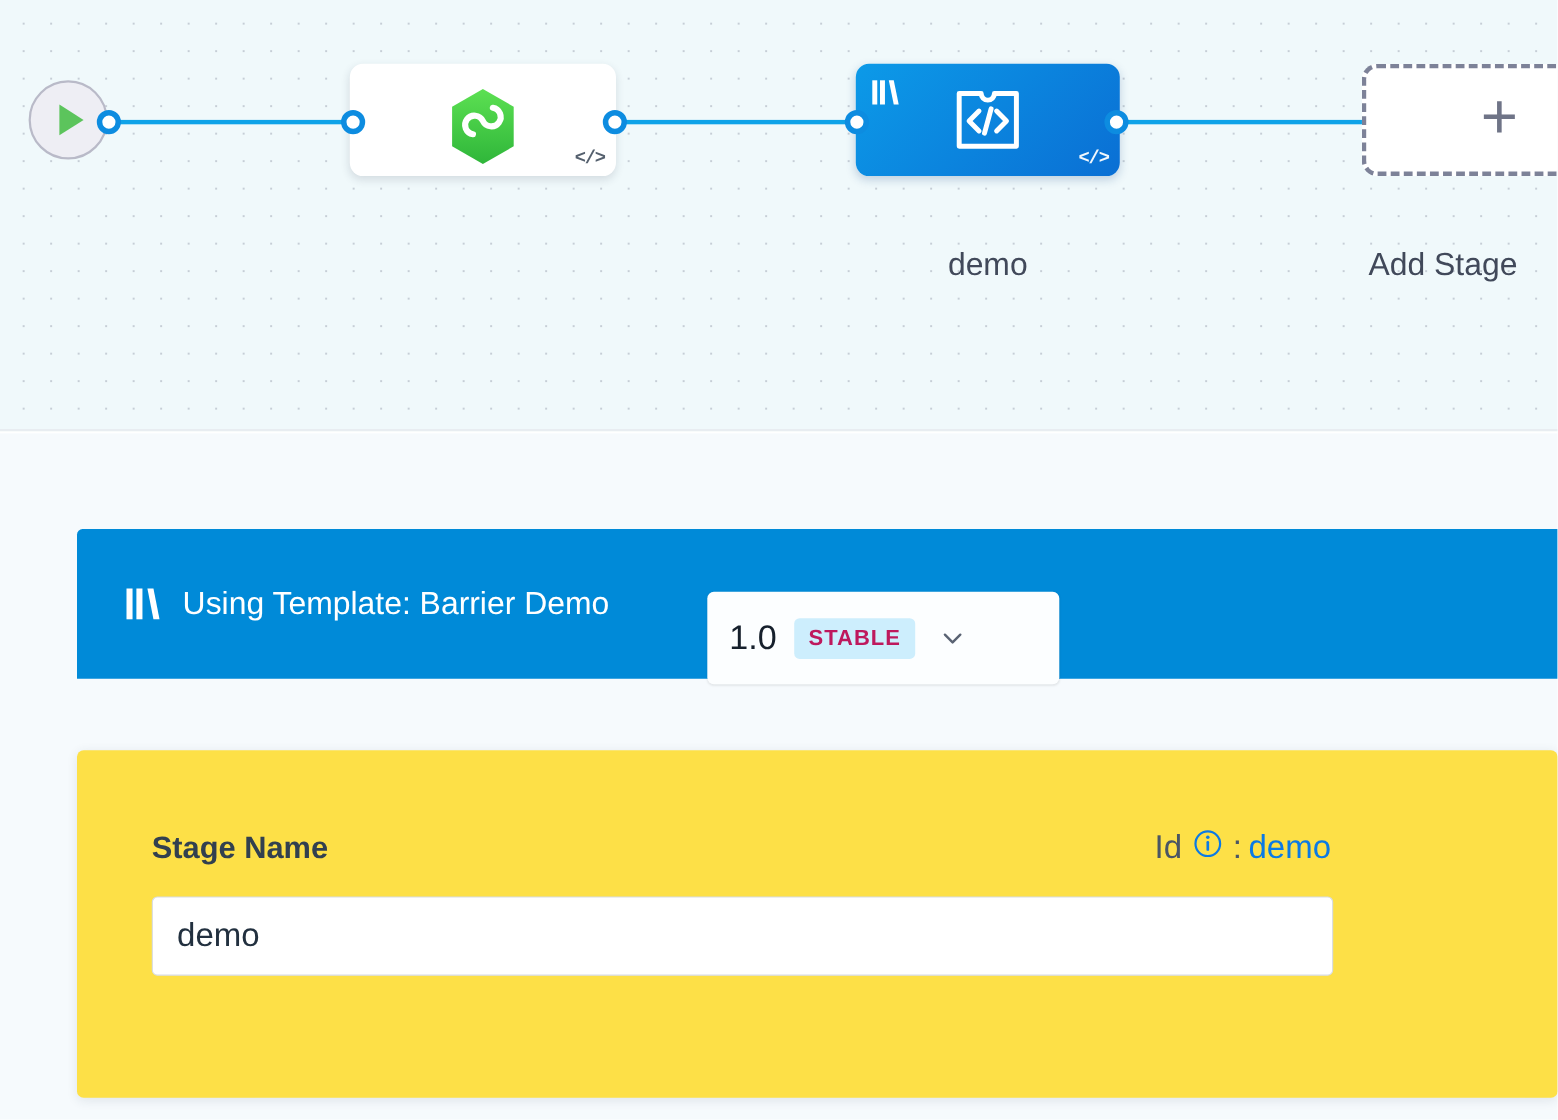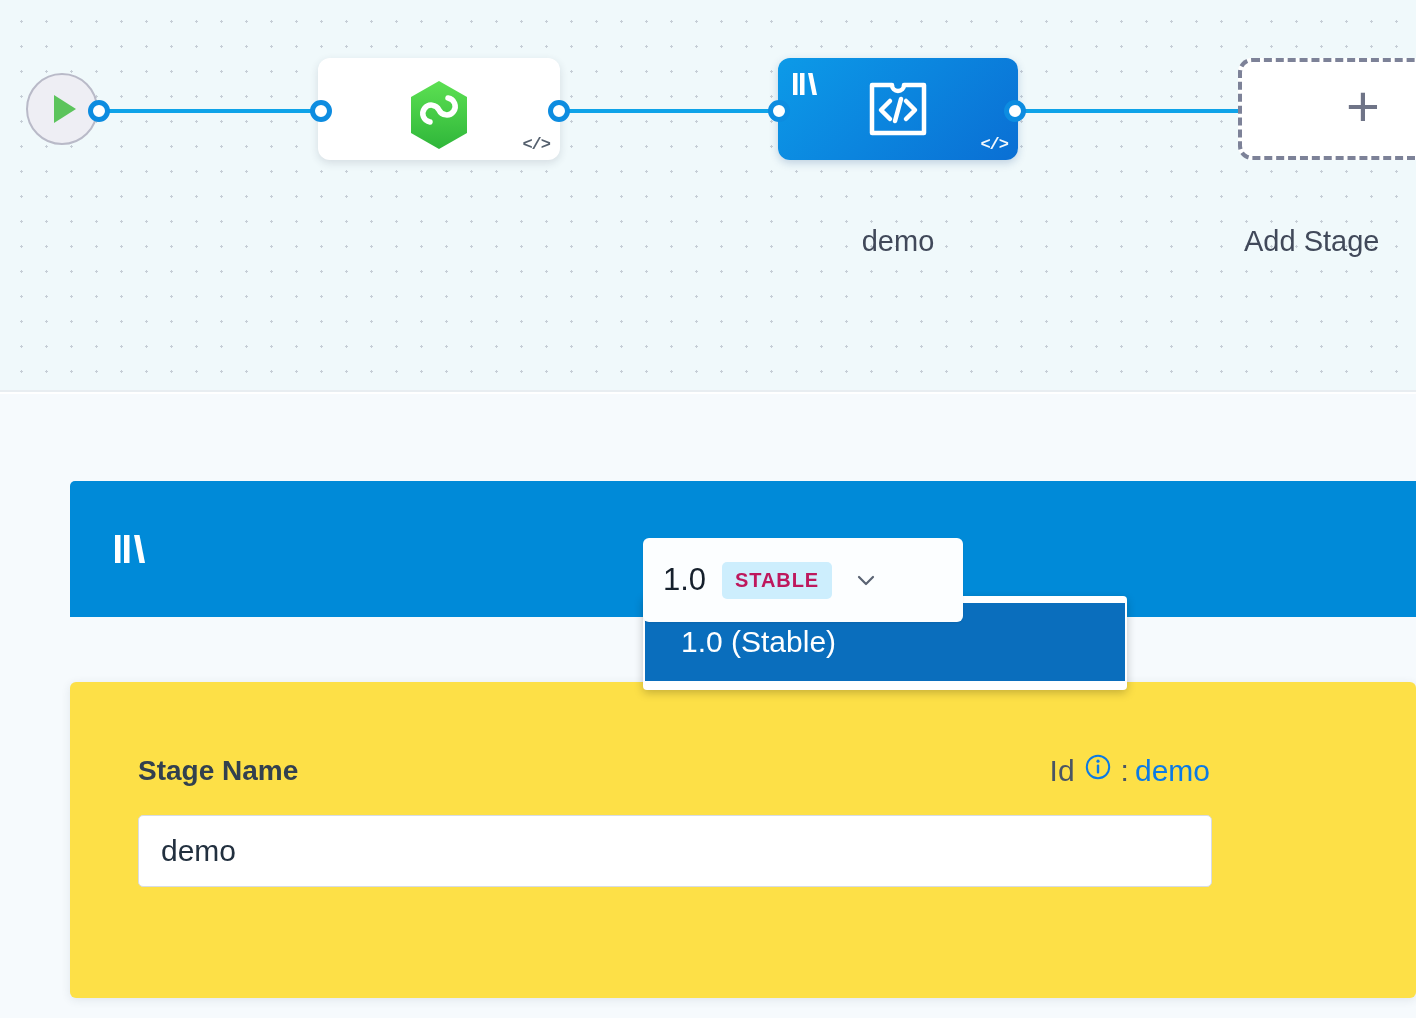--- a/index.html
+++ b/index.html
@@ -223,33 +223,31 @@
   </div>
 
   <div class="lower"></div>
 
   <div class="tmpl-banner">
     <svg class="banner-bars" viewBox="0 0 34 32">
       <rect x="1" y="2" width="5.5" height="28" fill="#ffffff"></rect>
       <rect x="10" y="2" width="5.5" height="28" fill="#ffffff"></rect>
       <path d="M20 2 L25.5 2 L31 30 L25.5 30 Z" fill="#ffffff"></path>
     </svg>
+    <span class="banner-text">Using Template: Barrier Demo</span>
   </div>
 
   <div class="version-select">
     <span class="ver-num">1.0</span>
     <span class="stable-badge">STABLE</span>
     <svg class="chev" viewBox="0 0 24 24">
       <path d="M5 9 L12 16 L19 9" fill="none" stroke="#5a6373" stroke-width="2.2" stroke-linecap="round" stroke-linejoin="round"></path>
     </svg>
   </div>
 
-  <div class="ver-dropdown">
-    <div class="ver-option">1.0 (Stable)</div>
-  </div>
 
   <div class="form-card">
     <div class="field-head">
       <span class="field-label">Stage Name</span>
       <span class="id-row">
         <span>Id</span>
         <svg class="info-ic" viewBox="0 0 26 26">
           <circle cx="13" cy="13" r="11.2" fill="none" stroke="#0b7ae5" stroke-width="2"></circle>
           <circle cx="13" cy="7.2" r="1.6" fill="#0b7ae5"></circle>
           <rect x="11.8" y="10.5" width="2.4" height="9" rx="1.1" fill="#0b7ae5"></rect>

